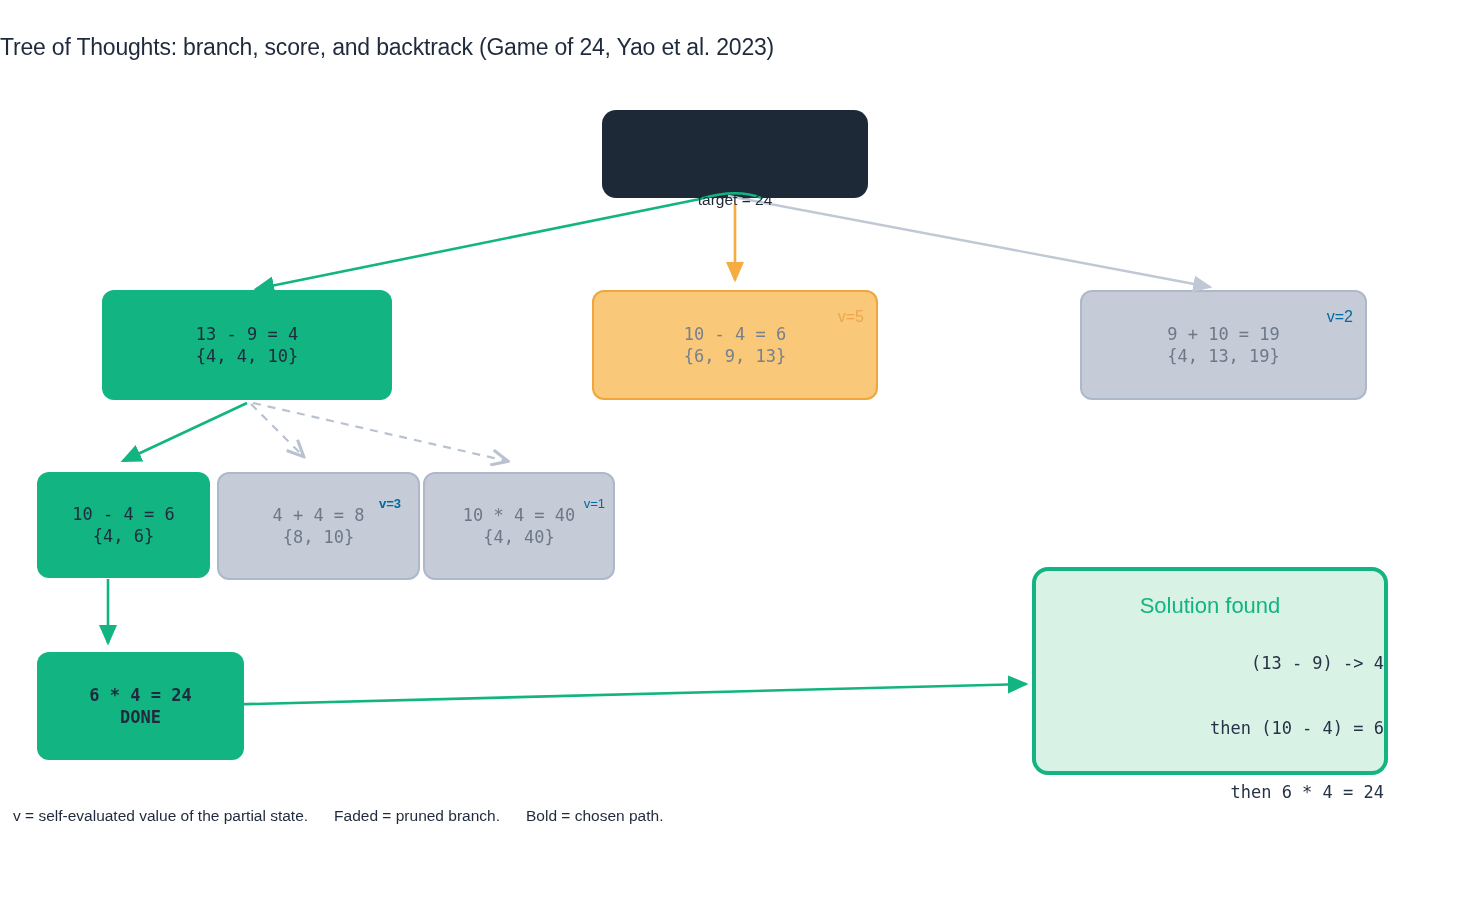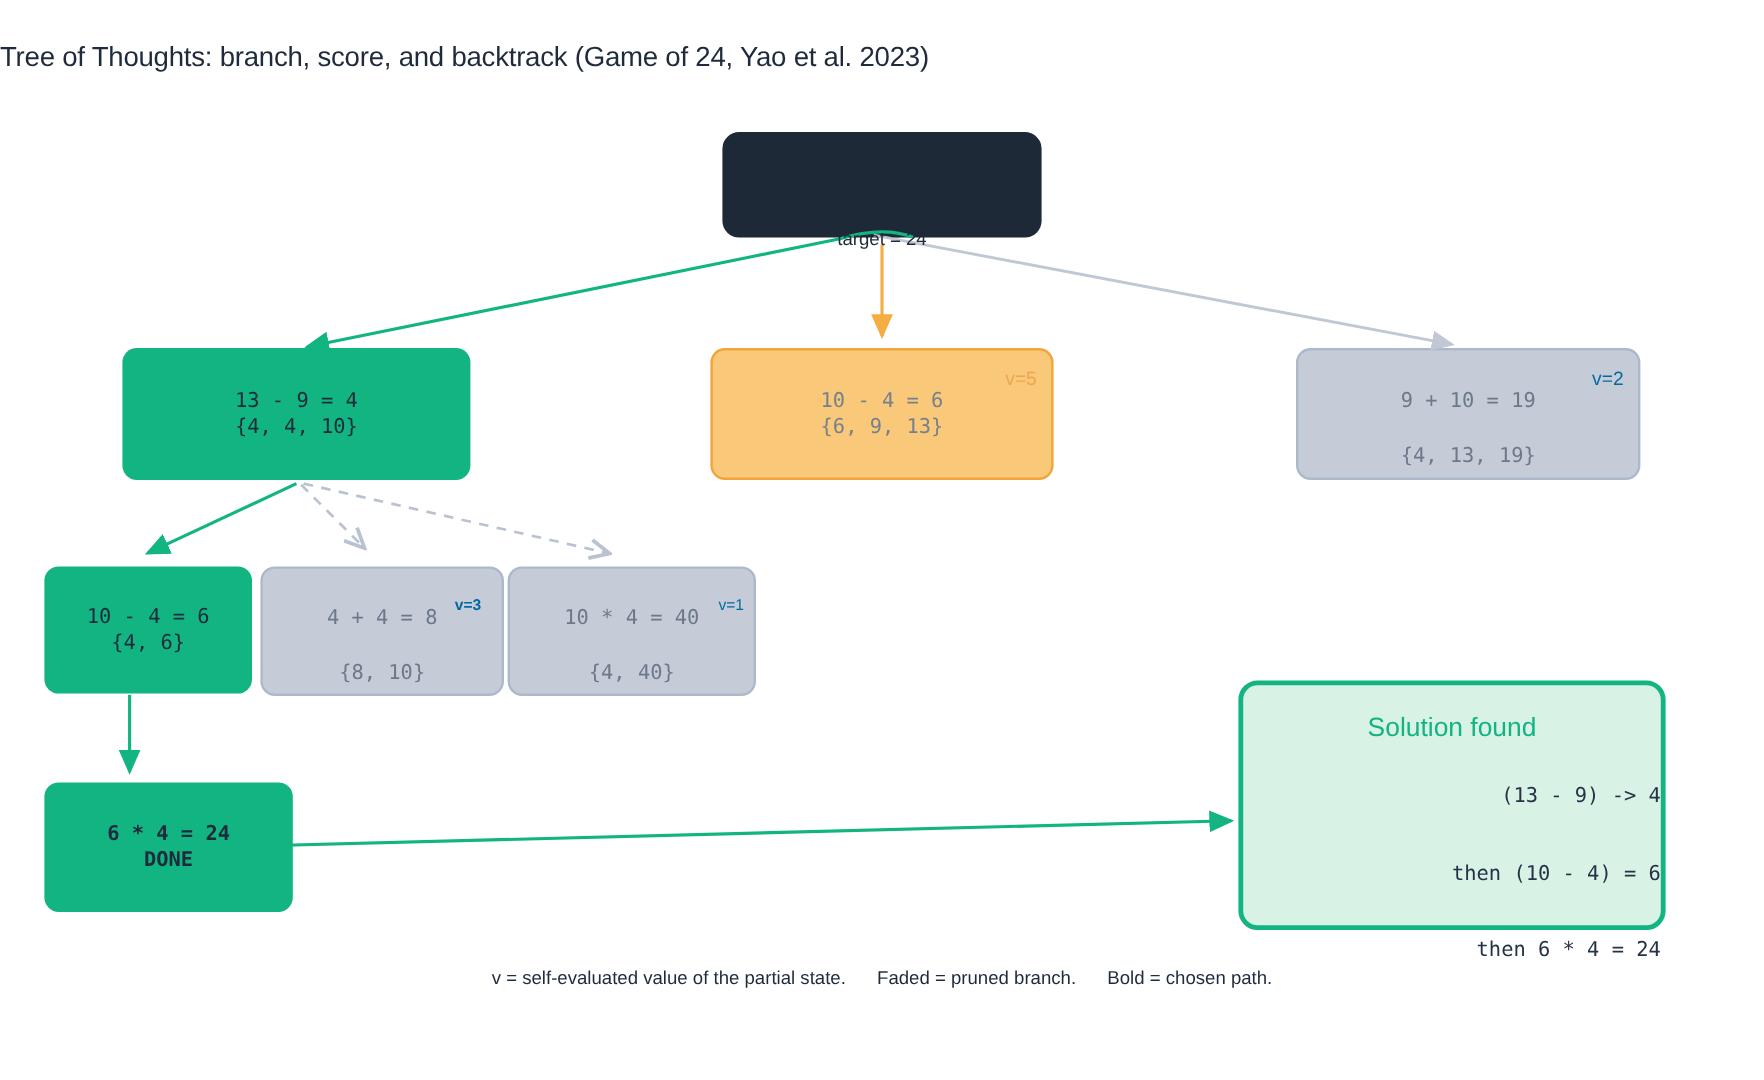--- a/index.html
+++ b/index.html
@@ -26,21 +26,21 @@
   .node .line {
     font-family:"DejaVu Sans Mono", monospace; font-size:17px; line-height:22px;
     white-space:pre; text-align:center;
   }
   .node-root { background:var(--navy); border-radius:14px; }
   .node-green { background:var(--green); }
   .node-green .line { color:var(--text-dark); }
   .node-orange { background:var(--orange-fill); border:2px solid var(--orange-border); }
   .node-orange .line { color:#77808e; }
   .node-gray { background:var(--gray-fill); border:2px solid var(--gray-border); }
-  .node-gray .line { color:#6d7889;margin-top:24px; }
+  .node-gray .line { color:#6d7889; }
   .node-bold .line { font-weight:bold; }
   .v-tag { position:absolute; font-size:16px; }
   .v-orange { color:#eda74c; }
   .v-gray { color:#0369a1; }
   .root-label {
     position:absolute; z-index:4; left:602px; top:191px; width:266px; text-align:center;
     font-size:15.5px; color:var(--navy);
   }
   .solution {
     position:absolute; z-index:1; left:1032px; top:567px; width:356px; height:208px;
@@ -50,21 +50,21 @@
   .sol-title {
     position:absolute; top:22px; left:0; width:100%; text-align:center;
     font-size:22px; color:var(--green);
   }
   .sol-body {
     position:absolute; top:39px; left:0; width:100%; text-align:right;
     font-family:"DejaVu Sans Mono", monospace; font-size:17px; line-height:21.5px;
     color:#263245; white-space:pre;
   }
   .legend {
-    position:absolute; top:807px; left:0; width:100%; text-align:center;
+    position:absolute; top:807px; left:0; width:100%; text-align:left;
     font-size:15.5px; color:var(--text-dark);
   }
   .legend span { margin:0 13px; }
 </style>
 </head>
 <body>
 
 <div class="canvas" style="--green: #12b481; --navy: #1e2937; --orange-fill: #f9c878; --orange-border: #f0a63c; --gray-fill: #c5ccd8; --gray-border: #adb9cb; --sol-fill: #d9f2e6; --text-dark: #1f2a3c; --faded: #6e7888;">
 
   <div class="title">Tree of Thoughts: branch, score, and backtrack (Game of 24, Yao et al. 2023)</div>
@@ -92,21 +92,21 @@
     <div class="line">10 - 4 = 6</div>
     <div class="line">{4, 6}</div>
   </div>
 
   <div class="node node-gray" style="left:217px; top:472px; width:203px; height:108px;">
     <div class="line">4 + 4 = 8</div>
     <div class="line">{8, 10}</div>
     <div class="v-tag v-gray" style="top:22px; right:17px; font-size:13px;font-weight:bold;">v=3</div>
   </div>
 
-  <div class="node node-gray" style="left:423px; top:472px; width:207px; height:108px;">
+  <div class="node node-gray" style="left:423px; top:472px; width:192px; height:108px;">
     <div class="line">10 * 4 = 40</div>
     <div class="line">{4, 40}</div>
     <div class="v-tag v-gray" style="top:22px; right:8px; font-size:13px;">v=1</div>
   </div>
 
   <div class="node node-green node-bold" style="left:37px; top:652px; width:207px; height:108px;">
     <div class="line">6 * 4 = 24</div>
     <div class="line">DONE</div>
   </div>
 

